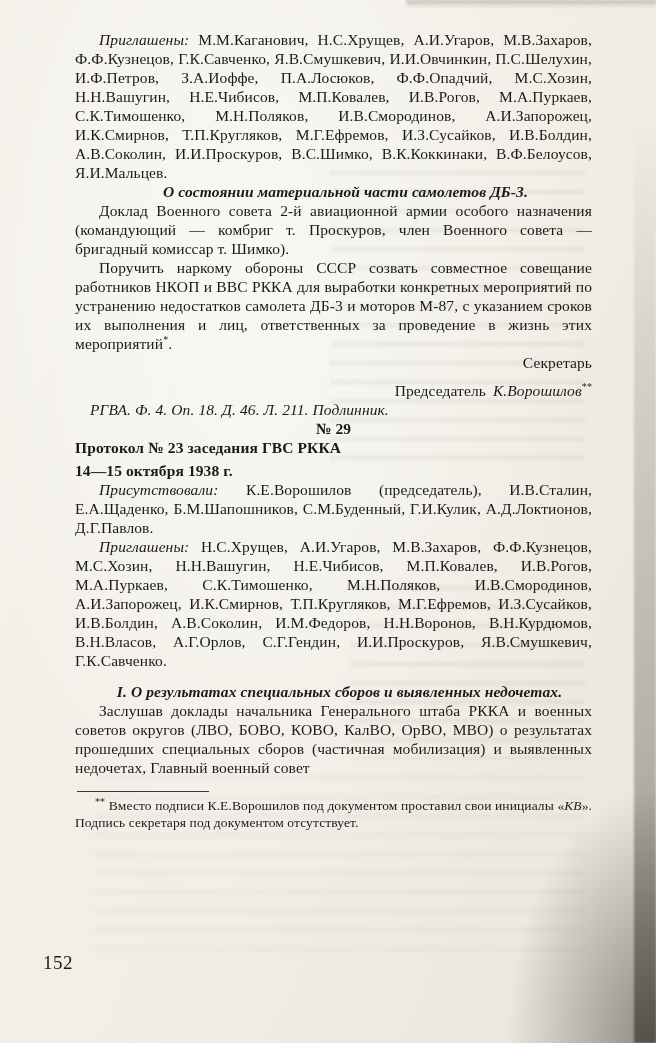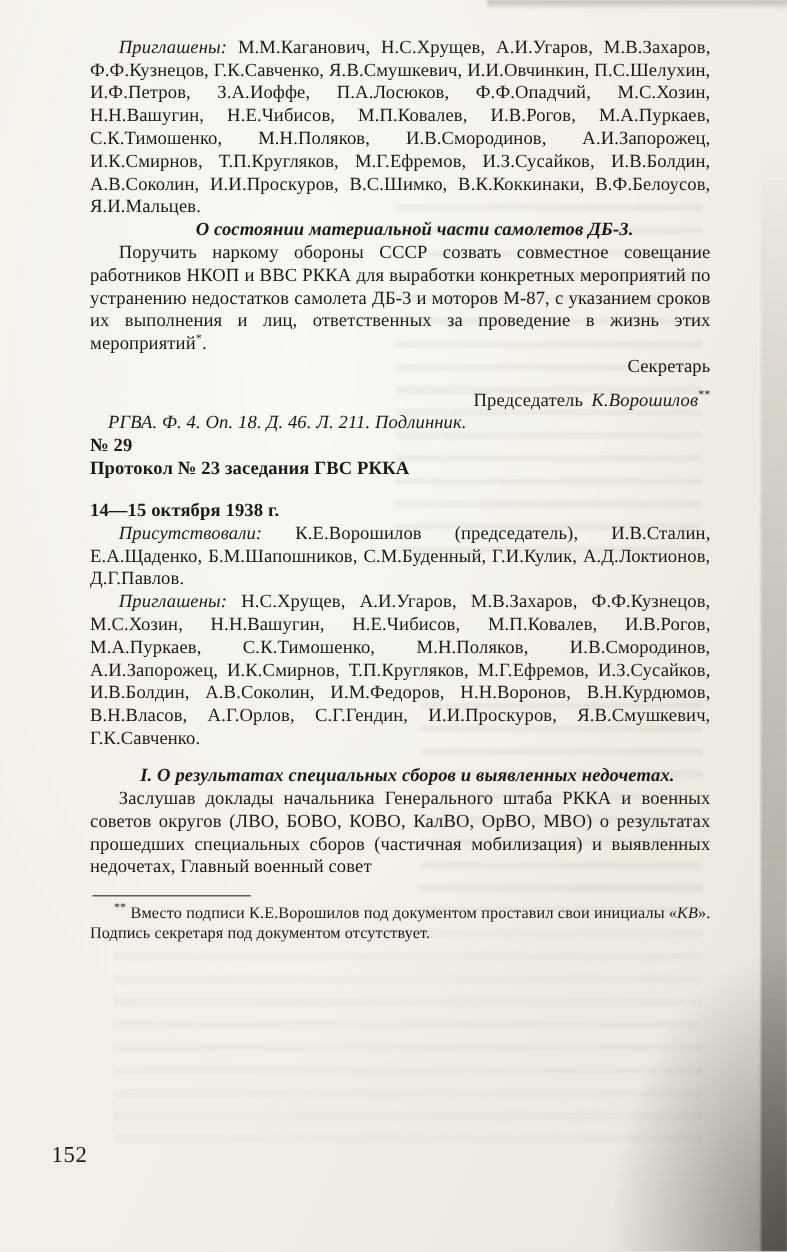--- a/index.html
+++ b/index.html
@@ -25,23 +25,23 @@
   .indent{text-indent:24px;}
   .lead{font-style:italic;}
   .doc-heading{font-weight:bold;font-style:italic;text-align:center;text-indent:24px;margin-top:12px;}
   .doc-heading.wide{text-indent:12px;margin-top:12px;}
   .after-heading{margin-top:3px;}
   .para-gap{margin-top:3px;}
   .sig{text-align:right;margin-top:8px;}
   .sig + .sig{margin-top:9px;}
   .sig-name{font-style:italic;margin-left:7px;}
   .source{font-style:italic;text-indent:15px;margin-top:12px;}
-  .doc-number{font-weight:bold;margin-top:24px;}
+  .doc-number{text-align:center;font-weight:bold;margin-top:24px;}
   .doc-title{font-weight:bold;margin-top:3px;}
-  .doc-title.second{margin-top:16px;}
+  .doc-title.second{margin-top:4px;}
   .present{margin-top:14px;}
   .invited2{margin-top:9px;}
   sup{font-size:10px;line-height:0;}
   .footnote-block{margin-top:14px;}
   .footnote-rule{width:132px;border:0;border-top:1px solid #3a3834;margin:0 0 5px 2px;height:0;}
   .footnote{font-size:13.5px;line-height:17px;text-indent:20px;}
   .kv{font-style:italic;}
   .page-number{
     position:absolute;left:43px;top:952px;
     font-size:19px;letter-spacing:.5px;
@@ -85,20 +85,21 @@
   <div class="bleed bleed-1"></div>
   <div class="bleed bleed-2"></div>
   <div class="bleed bleed-3"></div>
 
   <div class="content">
 
     <p class="indent"><span class="lead">Приглашены:</span><span> М.М.Каганович, Н.С.Хрущев, А.И.Угаров, М.В.Захаров, Ф.Ф.Кузнецов, Г.К.Савченко, Я.В.Смушкевич, И.И.Овчинкин, П.С.Шелухин, И.Ф.Петров, З.А.Иоффе, П.А.Лосюков, Ф.Ф.Опадчий, М.С.Хозин, Н.Н.Вашугин, Н.Е.Чибисов, М.П.Ковалев, И.В.Рогов, М.А.Пуркаев, С.К.Тимошенко, М.Н.Поляков, И.В.Смородинов, А.И.Запорожец, И.К.Смирнов, Т.П.Кругляков, М.Г.Ефремов, И.З.Сусайков, И.В.Болдин, А.В.Соколин, И.И.Проскуров, В.С.Шимко, В.К.Коккинаки, В.Ф.Белоусов, Я.И.Мальцев.</span></p>
 
     <p class="doc-heading">О состоянии материальной части самолетов ДБ-3.</p>
 
+    <p class="indent after-heading">Доклад Военного совета 2-й авиационной армии особого назначения (командующий — комбриг т. Проскуров, член Военного совета — бригадный комиссар т. Шимко).</p>
 
     <p class="indent para-gap"><span>Поручить наркому обороны СССР созвать совместное совещание работников НКОП и ВВС РККА для выработки конкретных мероприятий по устранению недостатков самолета ДБ-3 и моторов М-87, с указанием сроков их выполнения и лиц, ответственных за проведение в жизнь этих мероприятий</span><sup>*</sup><span>.</span></p>
 
     <p class="sig">Секретарь</p>
 
     <p class="sig"><span>Председатель</span><span class="sig-name">К.Ворошилов</span><sup>**</sup></p>
 
     <p class="source">РГВА. Ф. 4. Оп. 18. Д. 46. Л. 211. Подлинник.</p>
 
     <p class="doc-number">№ 29</p>

